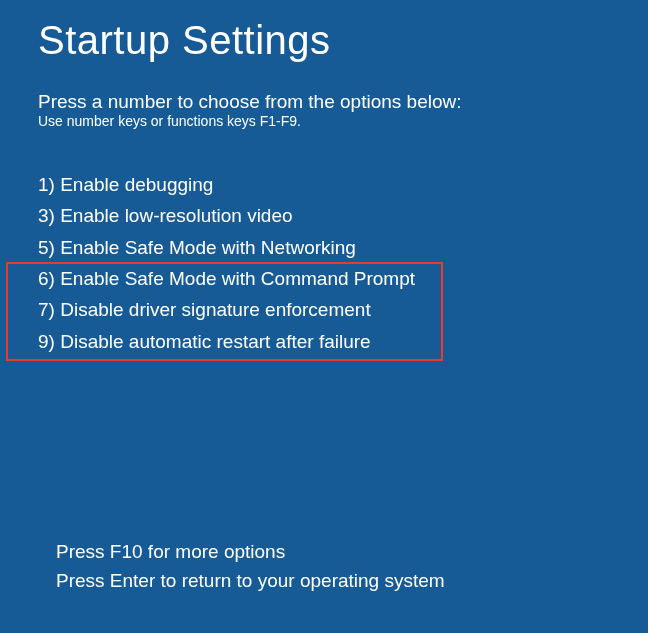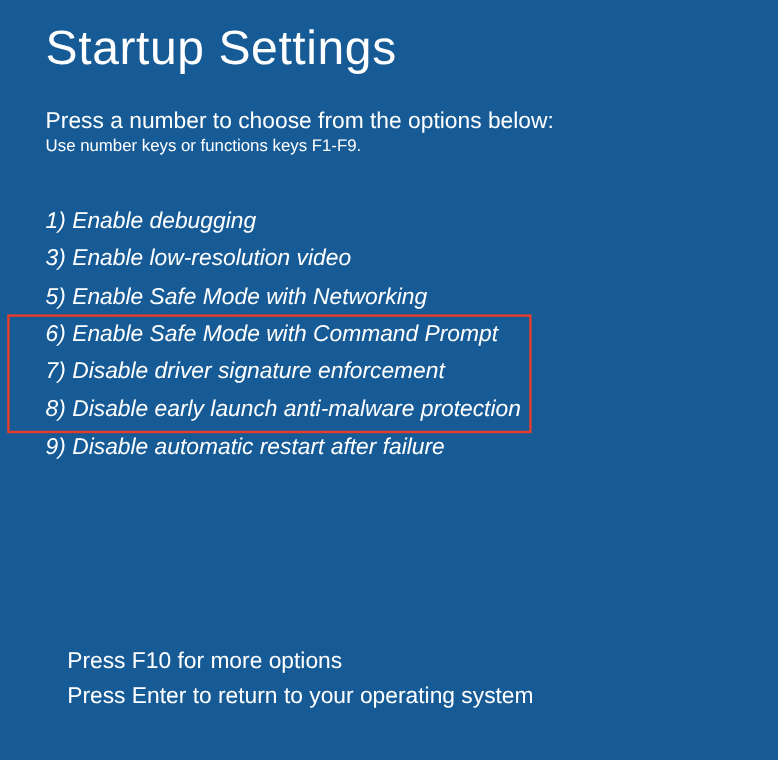--- a/index.html
+++ b/index.html
@@ -32,21 +32,20 @@
       font-weight: 300;
       margin-bottom: 40px;
     }
     .options {
       list-style: none;
     }
     .options li {
       font-size: 19px;
       font-weight: 300;
       line-height: 1.65;
-      font-style: italic;
     }
     .highlight-box {
       position: absolute;
       border: 2px solid #e83b2a;
       left: 6px;
       top: 262px;
       width: 437px;
       height: 99px;
       pointer-events: none;
     }
@@ -69,21 +68,20 @@
 <div class="subtitle">Press a number to choose from the options below:</div>
 
 <div class="hint">Use number keys or functions keys F1-F9.</div>
 
 <ul class="options">
   <li><span>1</span>) <span>Enable debugging</span></li>
   <li><span>3</span>) <span>Enable low-resolution video</span></li>
   <li><span>5</span>) <span>Enable Safe Mode with Networking</span></li>
   <li><span>6</span>) <span>Enable Safe Mode with Command Prompt</span></li>
   <li><span>7</span>) <span>Disable driver signature enforcement</span></li>
-  <li><span>8</span>) <span>Disable early launch anti-malware protection</span></li>
   <li><span>9</span>) <span>Disable automatic restart after failure</span></li>
 </ul>
 
 <div class="highlight-box"></div>
 
 <div class="footer">
   <div>Press F10 for more options</div>
   <div>Press Enter to return to your operating system</div>
 </div>
 

